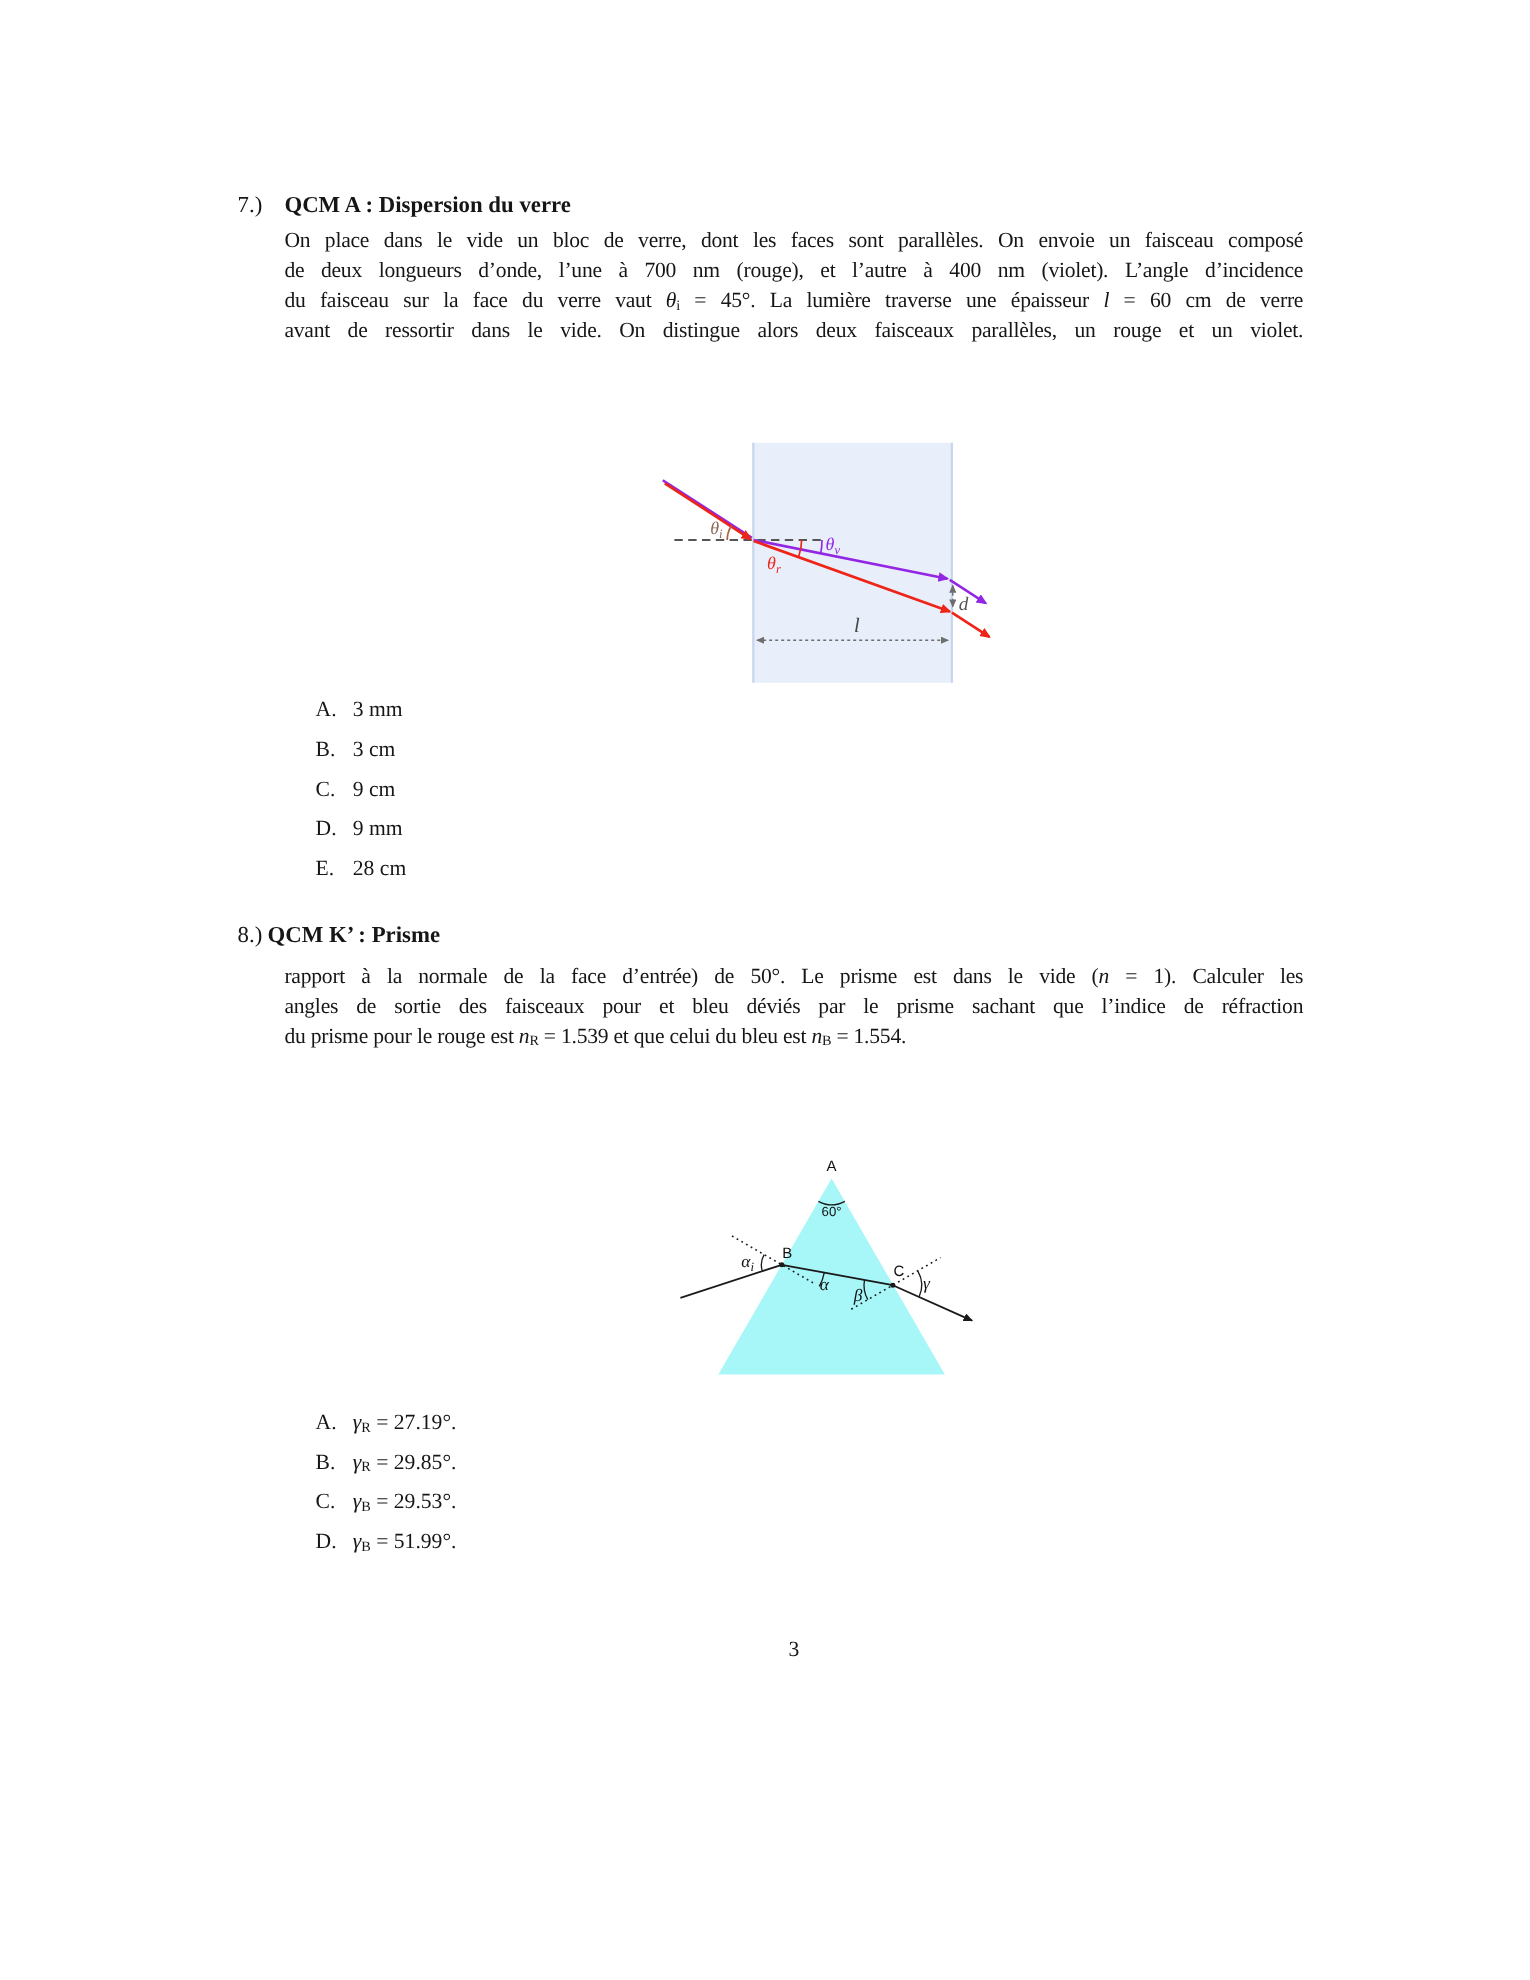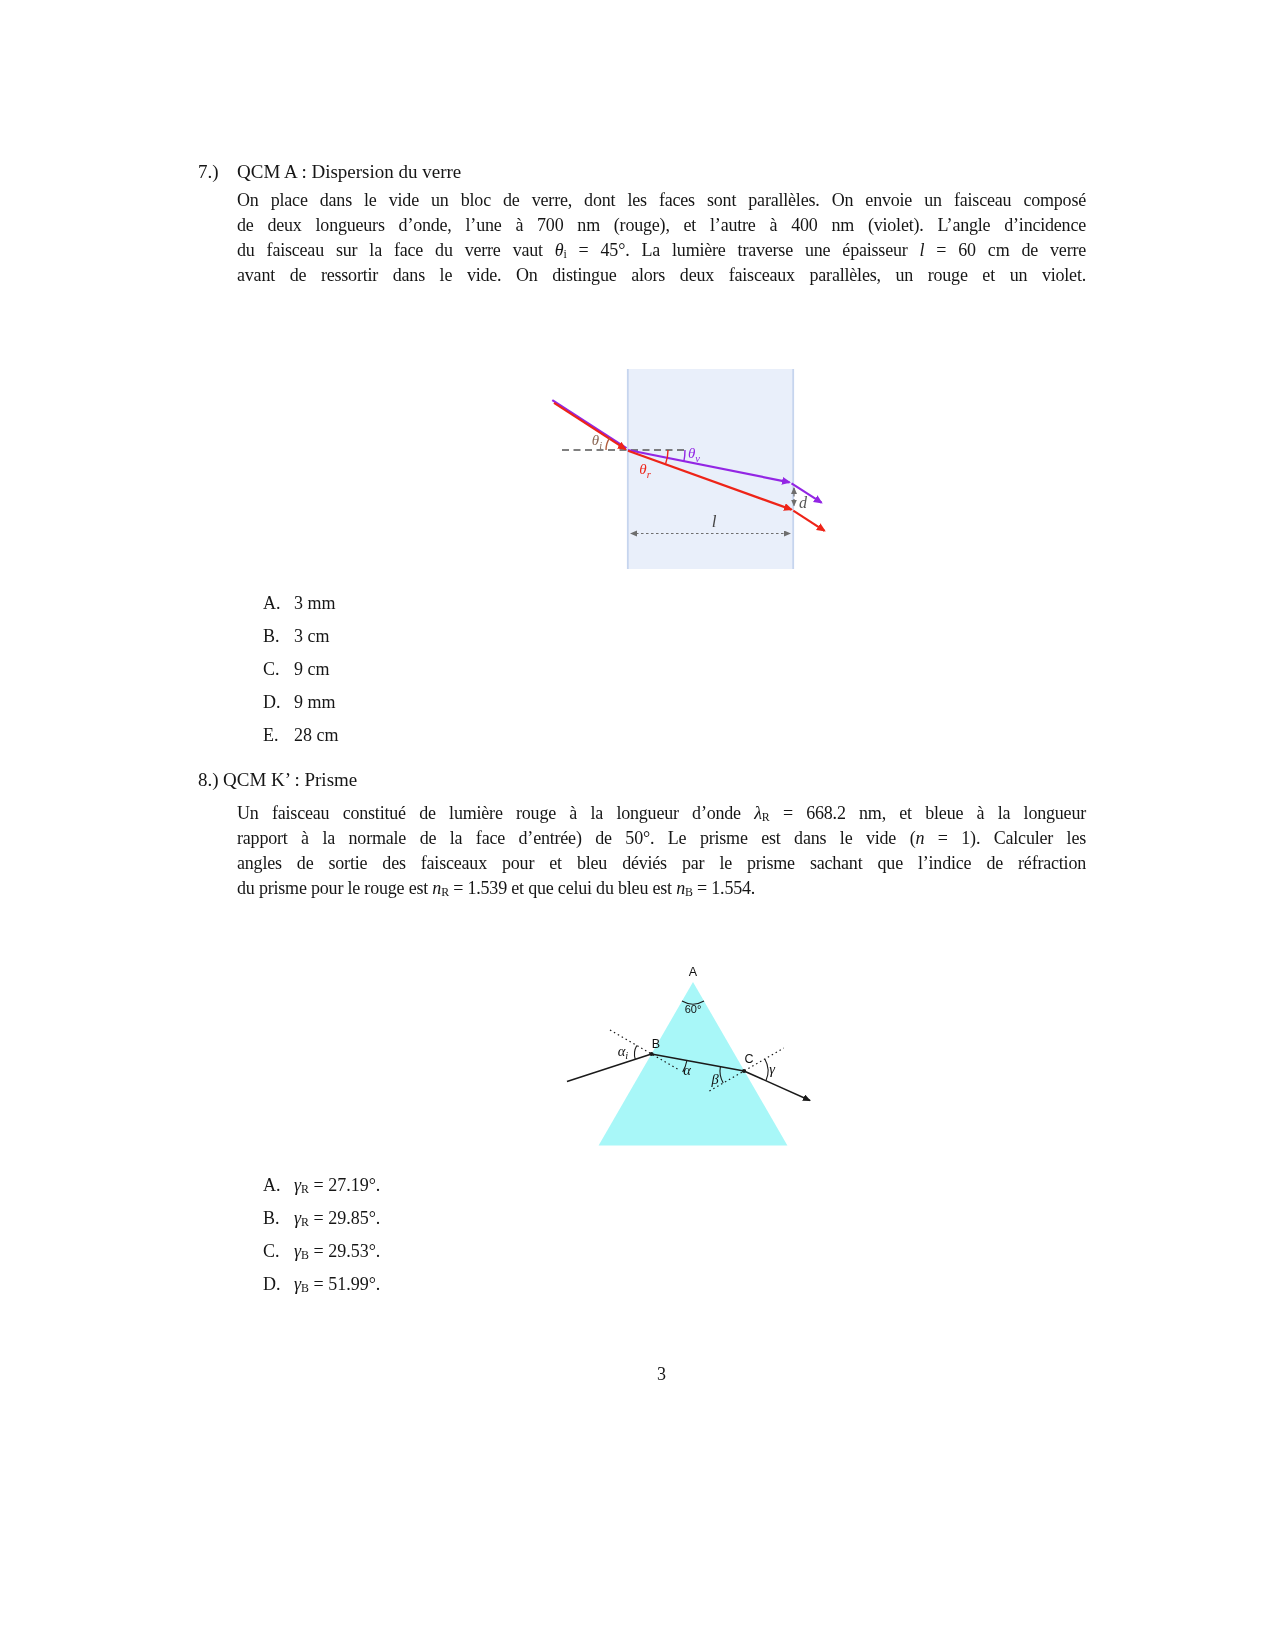--- a/index.html
+++ b/index.html
@@ -1,19 +1,19 @@
 <!DOCTYPE html>
 <html><head>
 <meta charset="utf-8">
 <style>
   html,body{margin:0;padding:0;background:#ffffff;}
   .page{position:relative;width:1275px;height:1650px;background:#ffffff;
         font-family:"Liberation Serif",serif;color:#161616;overflow:hidden;}
   .qnum{position:absolute;font-size:19px;line-height:24px;}
-  .qtitle{position:absolute;font-size:19px;line-height:24px;font-weight:normal;}
+  .qtitle{position:absolute;font-size:19px;line-height:24px;font-weight:bold;}
   .para{position:absolute;left:237px;width:849px;}
   .line{height:25px;line-height:25px;font-size:18px;text-align:justify;
         text-align-last:justify;letter-spacing:-0.2px;white-space:normal;}
   .line.last{text-align-last:left;}
   .mi{font-style:italic;}
   .msub{font-size:0.66em;vertical-align:-0.18em;}
   .answers{position:absolute;left:263px;}
   .arow{height:25px;line-height:25px;font-size:18px;margin-bottom:8px;}
   .albl{display:inline-block;width:31px;}
   .pagenum{position:absolute;left:237px;width:849px;top:1364px;text-align:center;font-size:18px;}
@@ -81,33 +81,32 @@
     <line x1="631" y1="533.5" x2="790" y2="533.5" stroke-width="1.2" stroke-dasharray="2.5 2.5" marker-start="url(#mGray)" marker-end="url(#mGray)" stroke="#6e6e6e"></line>
 
     <text class="tmath" x="597" y="445" text-anchor="middle" fill="#8a6653"><tspan>θ</tspan><tspan class="tsub" dy="3.5">i</tspan></text>
     <text class="tmath" x="645" y="474" text-anchor="middle" fill="#ee2418"><tspan>θ</tspan><tspan class="tsub" dy="3.5">r</tspan></text>
     <text class="tmath" x="694" y="458" text-anchor="middle" fill="#9326e4"><tspan>θ</tspan><tspan class="tsub" dy="3.5">v</tspan></text>
 
     <text class="tmeas" x="799" y="508">d</text>
     <text class="tmeasL" x="714" y="527" text-anchor="middle">l</text>
   </svg>
 
-  <div class="answers" style="top:591px">
+  <div class="answers" style="top:579px">
     <div class="arow"><span class="albl">A.</span><span class="atxt"><span>3 mm</span></span></div>
     <div class="arow"><span class="albl">B.</span><span class="atxt"><span>3 cm</span></span></div>
     <div class="arow"><span class="albl">C.</span><span class="atxt"><span>9 cm</span></span></div>
     <div class="arow"><span class="albl">D.</span><span class="atxt"><span>9 mm</span></span></div>
     <div class="arow"><span class="albl">E.</span><span class="atxt"><span>28 cm</span></span></div>
   </div>
 
   <div class="qnum" style="left:198px;top:768px">8.)</div>
   <div class="qtitle" style="left:223px;top:768px">QCM K’ : Prisme</div>
 
   <div class="para" style="top:801px">
-    <div class="line"><span>Un faisceau constitué de lumière rouge à la longueur d’onde </span><span class="mi">λ</span><span class="msub">R</span><span> = 668.2 nm, et bleue à la longueur</span></div>
     <div class="line"><span>rapport à la normale de la face d’entrée) de 50°. Le prisme est dans le vide (</span><span class="mi">n</span><span> = 1). Calculer les</span></div>
     <div class="line"><span>angles de sortie des faisceaux pour et bleu déviés par le prisme sachant que l’indice de réfraction</span></div>
     <div class="line last"><span>du prisme pour le rouge est </span><span class="mi">n</span><span class="msub">R</span><span> = 1.539 et que celui du bleu est </span><span class="mi">n</span><span class="msub">B</span><span> = 1.554.</span></div>
   </div>
 
   <svg class="fig" style="left:540px;top:955px" width="292" height="200" viewBox="540 955 292 200">
     <polygon points="693,982 598.6,1145.5 787.4,1145.5" fill="#a8f7f8"></polygon>
 
     <line x1="567" y1="1081.5" x2="651.5" y2="1054" stroke-width="1.5" stroke="#1a1a1a"></line>
     <line x1="651.5" y1="1054" x2="744" y2="1071" stroke-width="1.5" stroke="#1a1a1a"></line>

